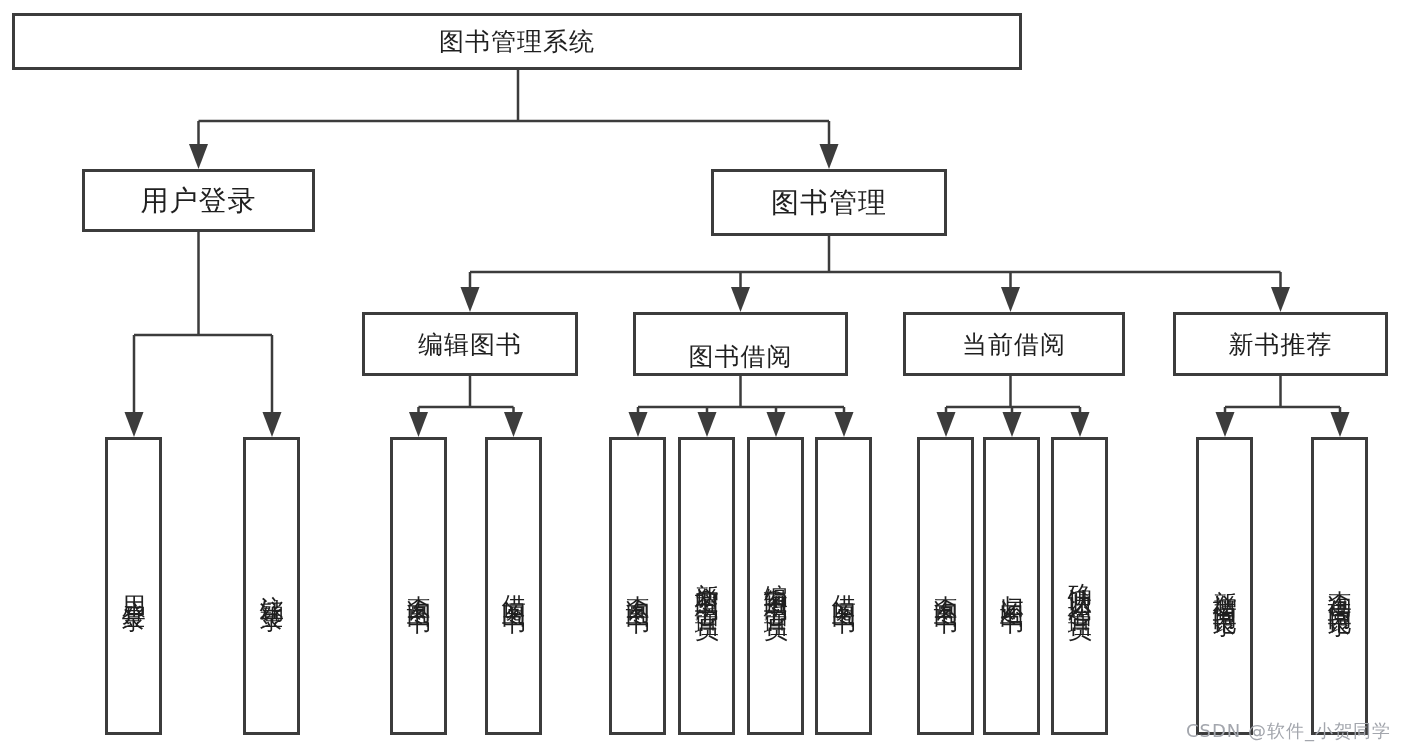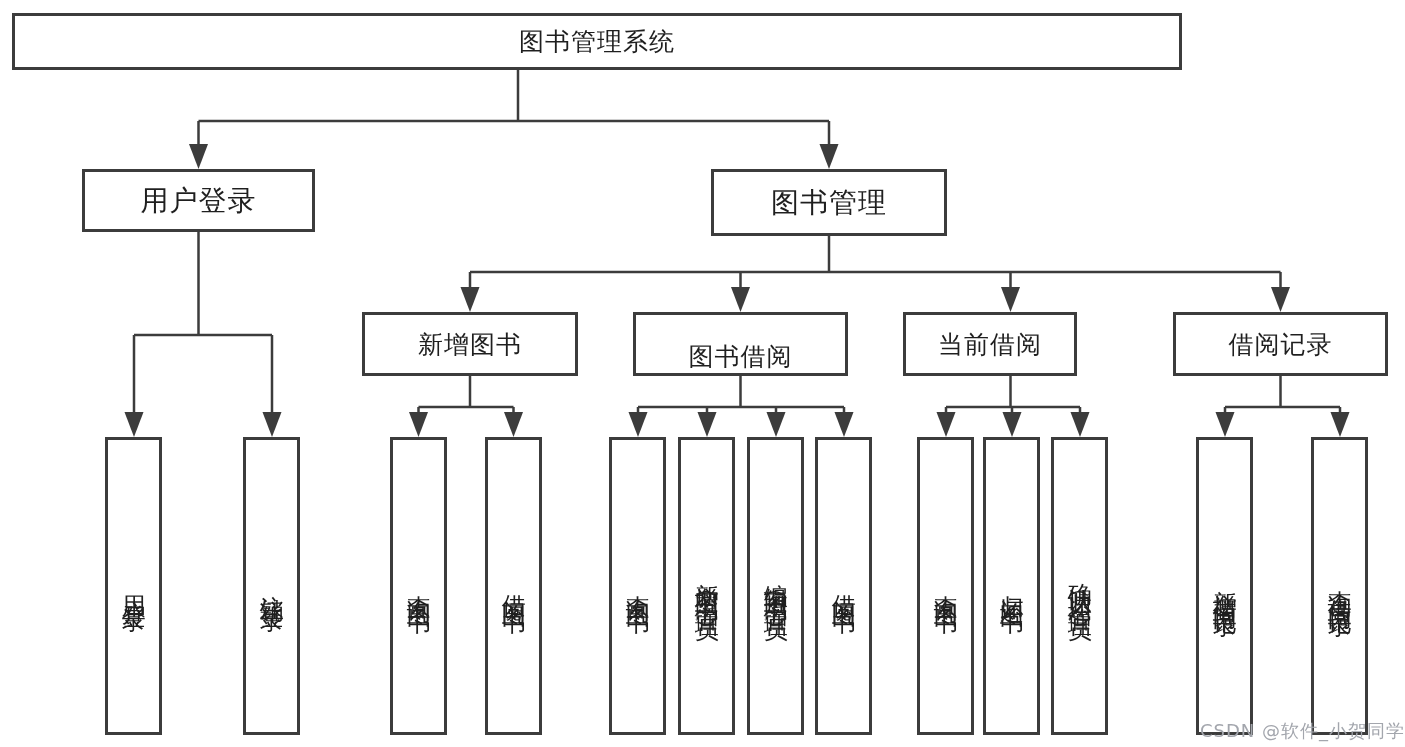--- a/index.html
+++ b/index.html
@@ -33,21 +33,21 @@
   .leaf-box { border-width: 3px; }
   .v-label {
     writing-mode: vertical-rl;
     font-size: 24px;
     letter-spacing: 5px;
     line-height: 1.1;
     white-space: nowrap;
   }
   .watermark {
     position: absolute;
-    right: 0;
+    right: 14px;
     bottom: 4px;
     font-size: 18px;
     letter-spacing: 1px;
     color: #a3a6ad;
     white-space: nowrap;
   }
 </style>
 </head>
 <body>
 
@@ -116,42 +116,42 @@
       <path d="M776 437 L766.5 412 L785.5 412 Z"></path>
       <path d="M844 437 L834.5 412 L853.5 412 Z"></path>
       <path d="M946 437 L936.5 412 L955.5 412 Z"></path>
       <path d="M1012 437 L1002.5 412 L1021.5 412 Z"></path>
       <path d="M1080 437 L1070.5 412 L1089.5 412 Z"></path>
       <path d="M1225 437 L1215.5 412 L1234.5 412 Z"></path>
       <path d="M1340 437 L1330.5 412 L1349.5 412 Z"></path>
     </g>
   </svg>
 
-  <div class="node root-box" style="left:12px; top:13px; width:1170px; height:57px;font-family:Liberation Mono, monospace;">
+  <div class="node root-box" style="left:12px; top:13px; width:1010px; height:57px;font-family:Liberation Mono, monospace;">
     <span class="h-label">图书管理系统</span>
   </div>
 
   <div class="node l2-box" style="left:82px; top:169px; width:233px; height:63px;">
     <span class="h-label">用户登录</span>
   </div>
   <div class="node l2-box" style="left:711px; top:169px; width:236px; height:67px;">
     <span class="h-label">图书管理</span>
   </div>
 
   <div class="node l3-box" style="left:362px; top:312px; width:216px; height:64px;">
-    <span class="h-label">新增图书</span>
+    <span class="h-label">编辑图书</span>
   </div>
   <div class="node l3-box" style="left:633px; top:312px; width:215px; height:64px;align-items:flex-end;">
     <span class="h-label">图书借阅</span>
   </div>
-  <div class="node l3-box" style="left:903px; top:312px; width:174px; height:64px;">
+  <div class="node l3-box" style="left:903px; top:312px; width:222px; height:64px;">
     <span class="h-label">当前借阅</span>
   </div>
   <div class="node l3-box" style="left:1173px; top:312px; width:215px; height:64px;">
-    <span class="h-label">借阅记录</span>
+    <span class="h-label">新书推荐</span>
   </div>
 
   <div class="node leaf-box" style="left:105px; top:437px; width:57px; height:298px;">
     <span class="v-label">用户登录</span>
   </div>
   <div class="node leaf-box" style="left:243px; top:437px; width:57px; height:298px;">
     <span class="v-label">注销登录</span>
   </div>
 
   <div class="node leaf-box" style="left:390px; top:437px; width:57px; height:298px;">

